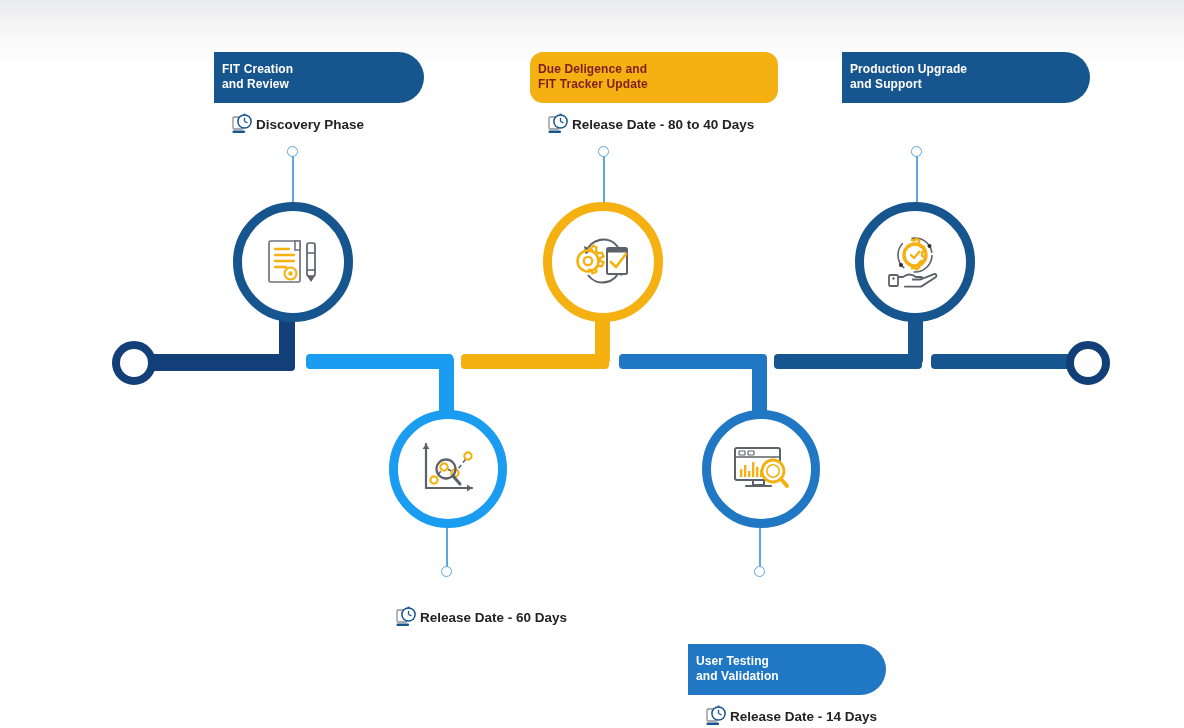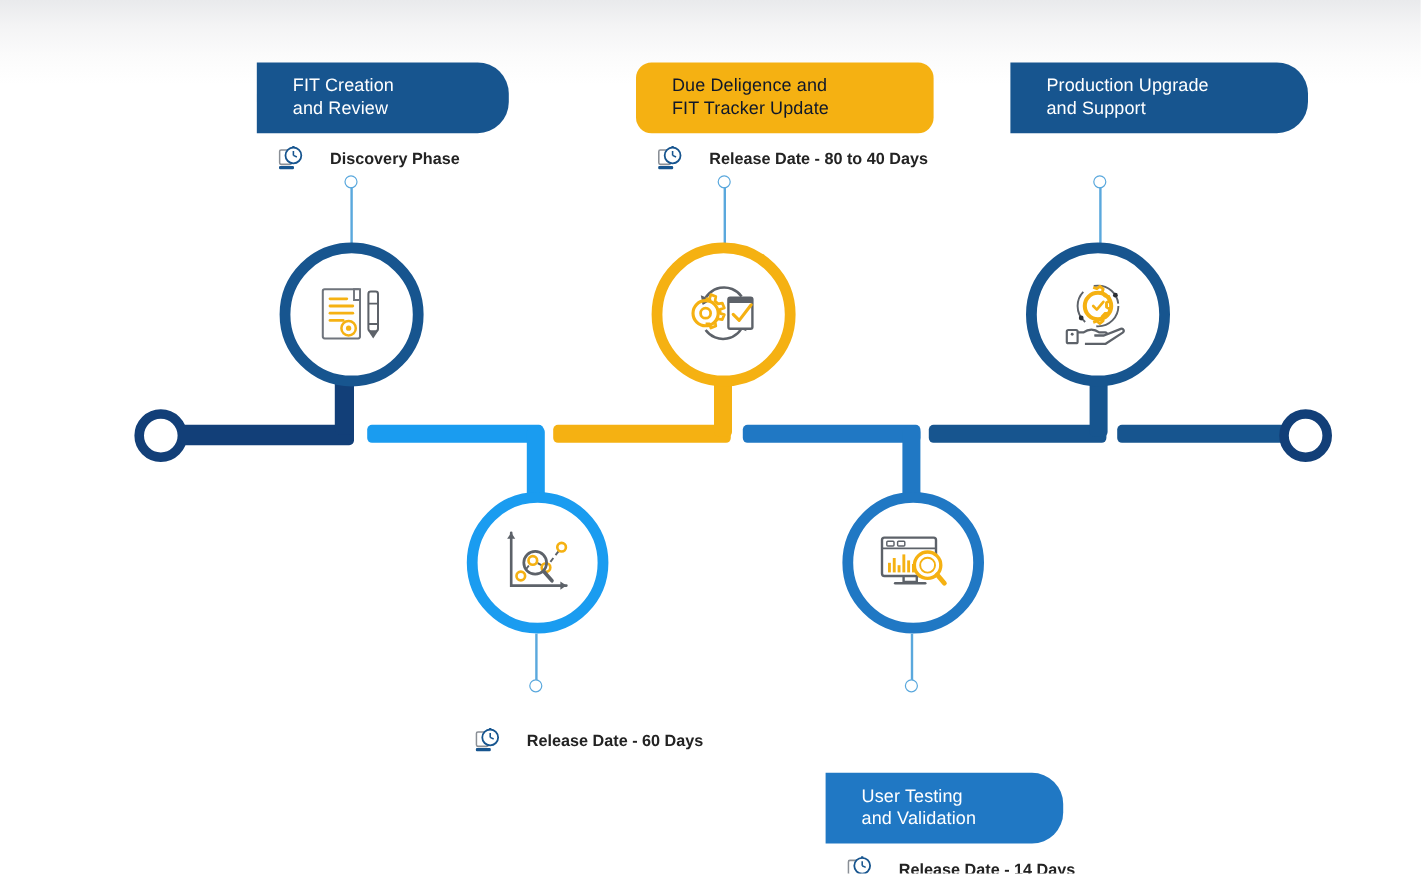--- a/index.html
+++ b/index.html
@@ -13,38 +13,38 @@
     position:relative;
     width:1184px;height:728px;
     background:linear-gradient(to bottom,#e9eaec 0px,#f4f4f5 22px,#fbfbfb 46px,#ffffff 70px,#ffffff 100%);
   }
 
   
   .label-block{position:absolute;}
   .banner{
     position:relative;
     display:block;
-    padding:10px 26px 11px 30px;
+    padding:10px 26px 11px 8px;
     color:#ffffff;
-    font-weight:normal;
-    font-size:15px;
+    font-weight:bold;
+    font-size:12px;
     line-height:1.27;
     letter-spacing:.1px;
     white-space:pre-line;
     box-sizing:border-box;
   }
   .banner.rt{border-top-right-radius:26px;}
   .banner.rb{border-bottom-right-radius:26px;}
   .banner.dark{background:#17558f;}
-  .banner.amber{background:#f5b112;color:#0f172a;border-radius:13px;}
+  .banner.amber{background:#f5b112;color:#7f1d1d;border-radius:13px;}
   .banner.bright{background:#1a9cf0;}
   .banner.mid{background:#2078c4;}
 
   .subline{
-    display:flex;align-items:center;gap:22px;
+    display:flex;align-items:center;gap:3px;
     padding:9px 0 0 18px;
     font-size:13.5px;
     color:#232323;
     font-weight:bold;
     letter-spacing:0px;
     white-space:nowrap;
   }
   .subline .txt{position:relative;top:1px;}
 
   

